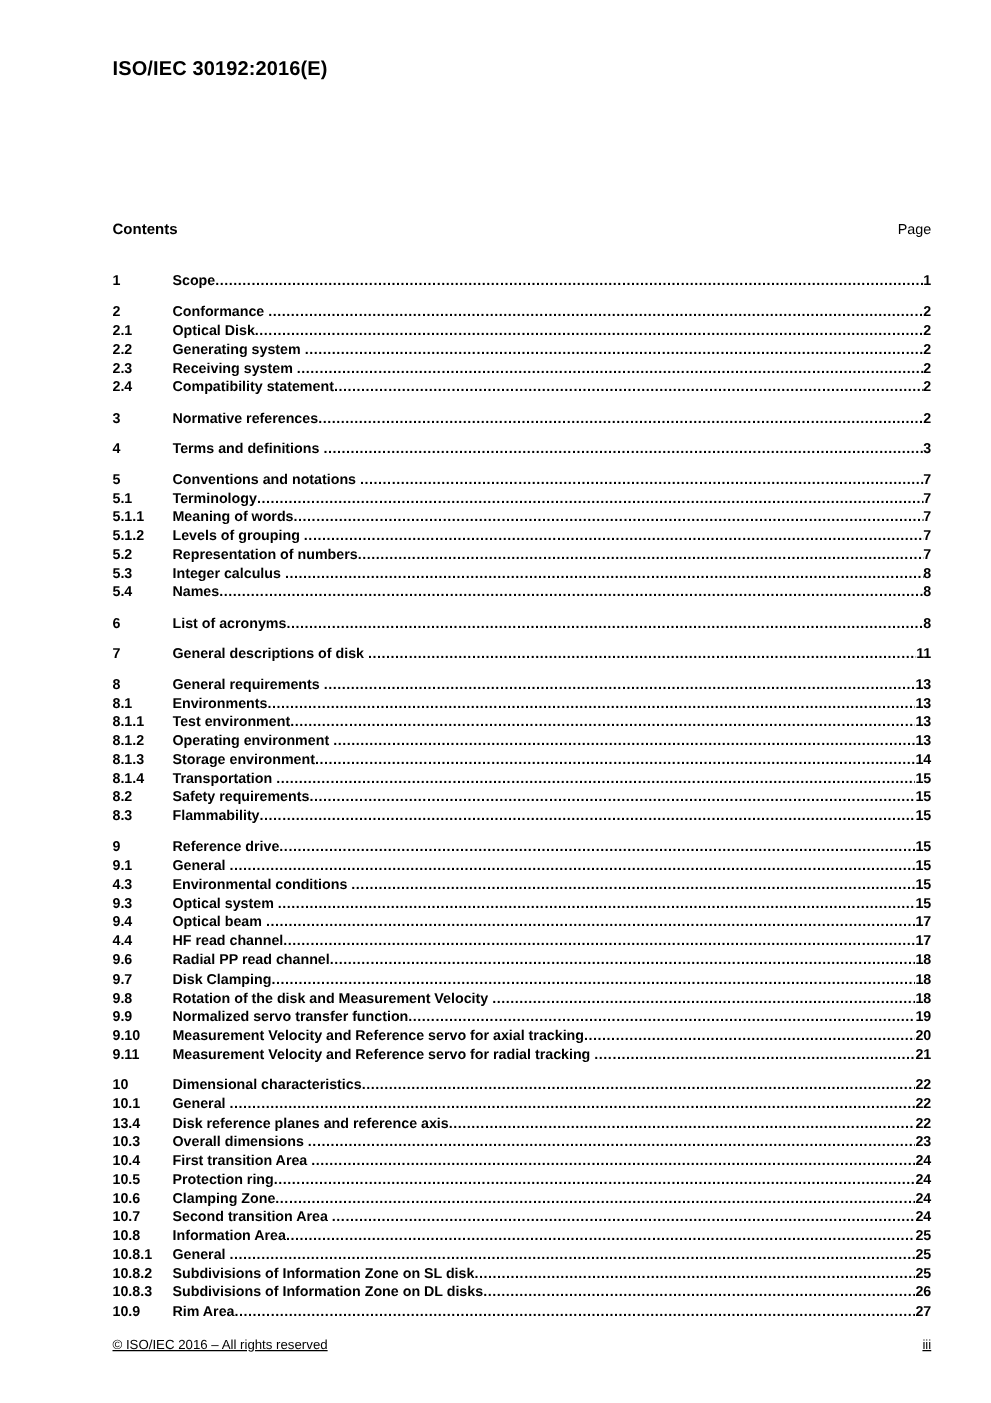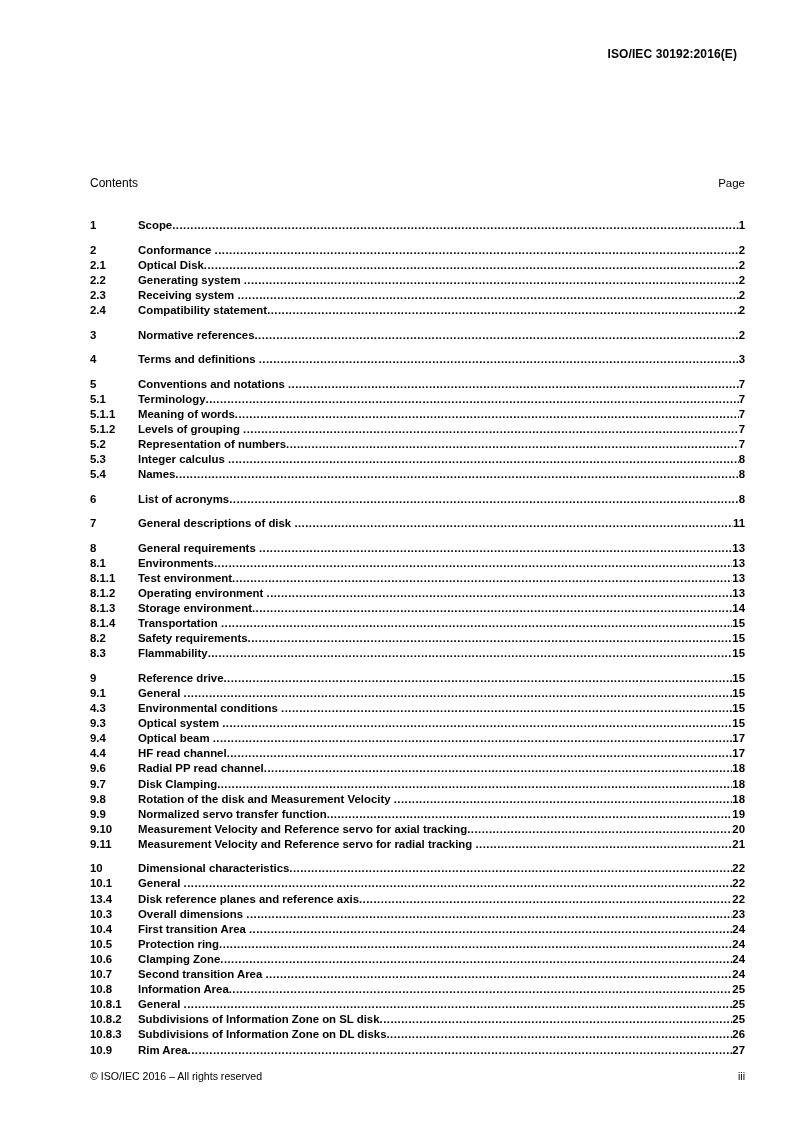--- a/index.html
+++ b/index.html
@@ -19,40 +19,39 @@
     height: 1122px;
     background: #ffffff;
     overflow: hidden;
   }
 
   
   .doc-header {
     position: absolute;
     top: 47px;
     left: 90px;
-    right: 56px;
-    text-align: right;
-    font-size: 12px;
+    right: 40px;
+    font-size: 16px;
     font-weight: bold;
     letter-spacing: 0.1px;
   }
 
   
   .toc-head {
     position: absolute;
     top: 176px;
     left: 90px;
     right: 48px;
     display: flex;
     justify-content: space-between;
     align-items: baseline;
   }
   .toc-head-title {
     font-size: 12px;
-    font-weight: normal;
+    font-weight: bold;
   }
   .toc-head-page {
     font-size: 11.5px;
     font-weight: normal;
   }
 
   
   .toc {
     position: absolute;
     top: 209px;
@@ -116,20 +115,21 @@
   .doc-footer {
     position: absolute;
     bottom: 40px;
     left: 90px;
     right: 48px;
     display: flex;
     justify-content: space-between;
     align-items: baseline;
     font-size: 10.6px;
     font-weight: normal;
+    text-decoration: underline;
   }
 </style>
 </head>
 <body>
 
 <div class="page">
 
   <div class="doc-header">ISO/IEC 30192:2016(E)</div>
 
   <div class="toc-head">

